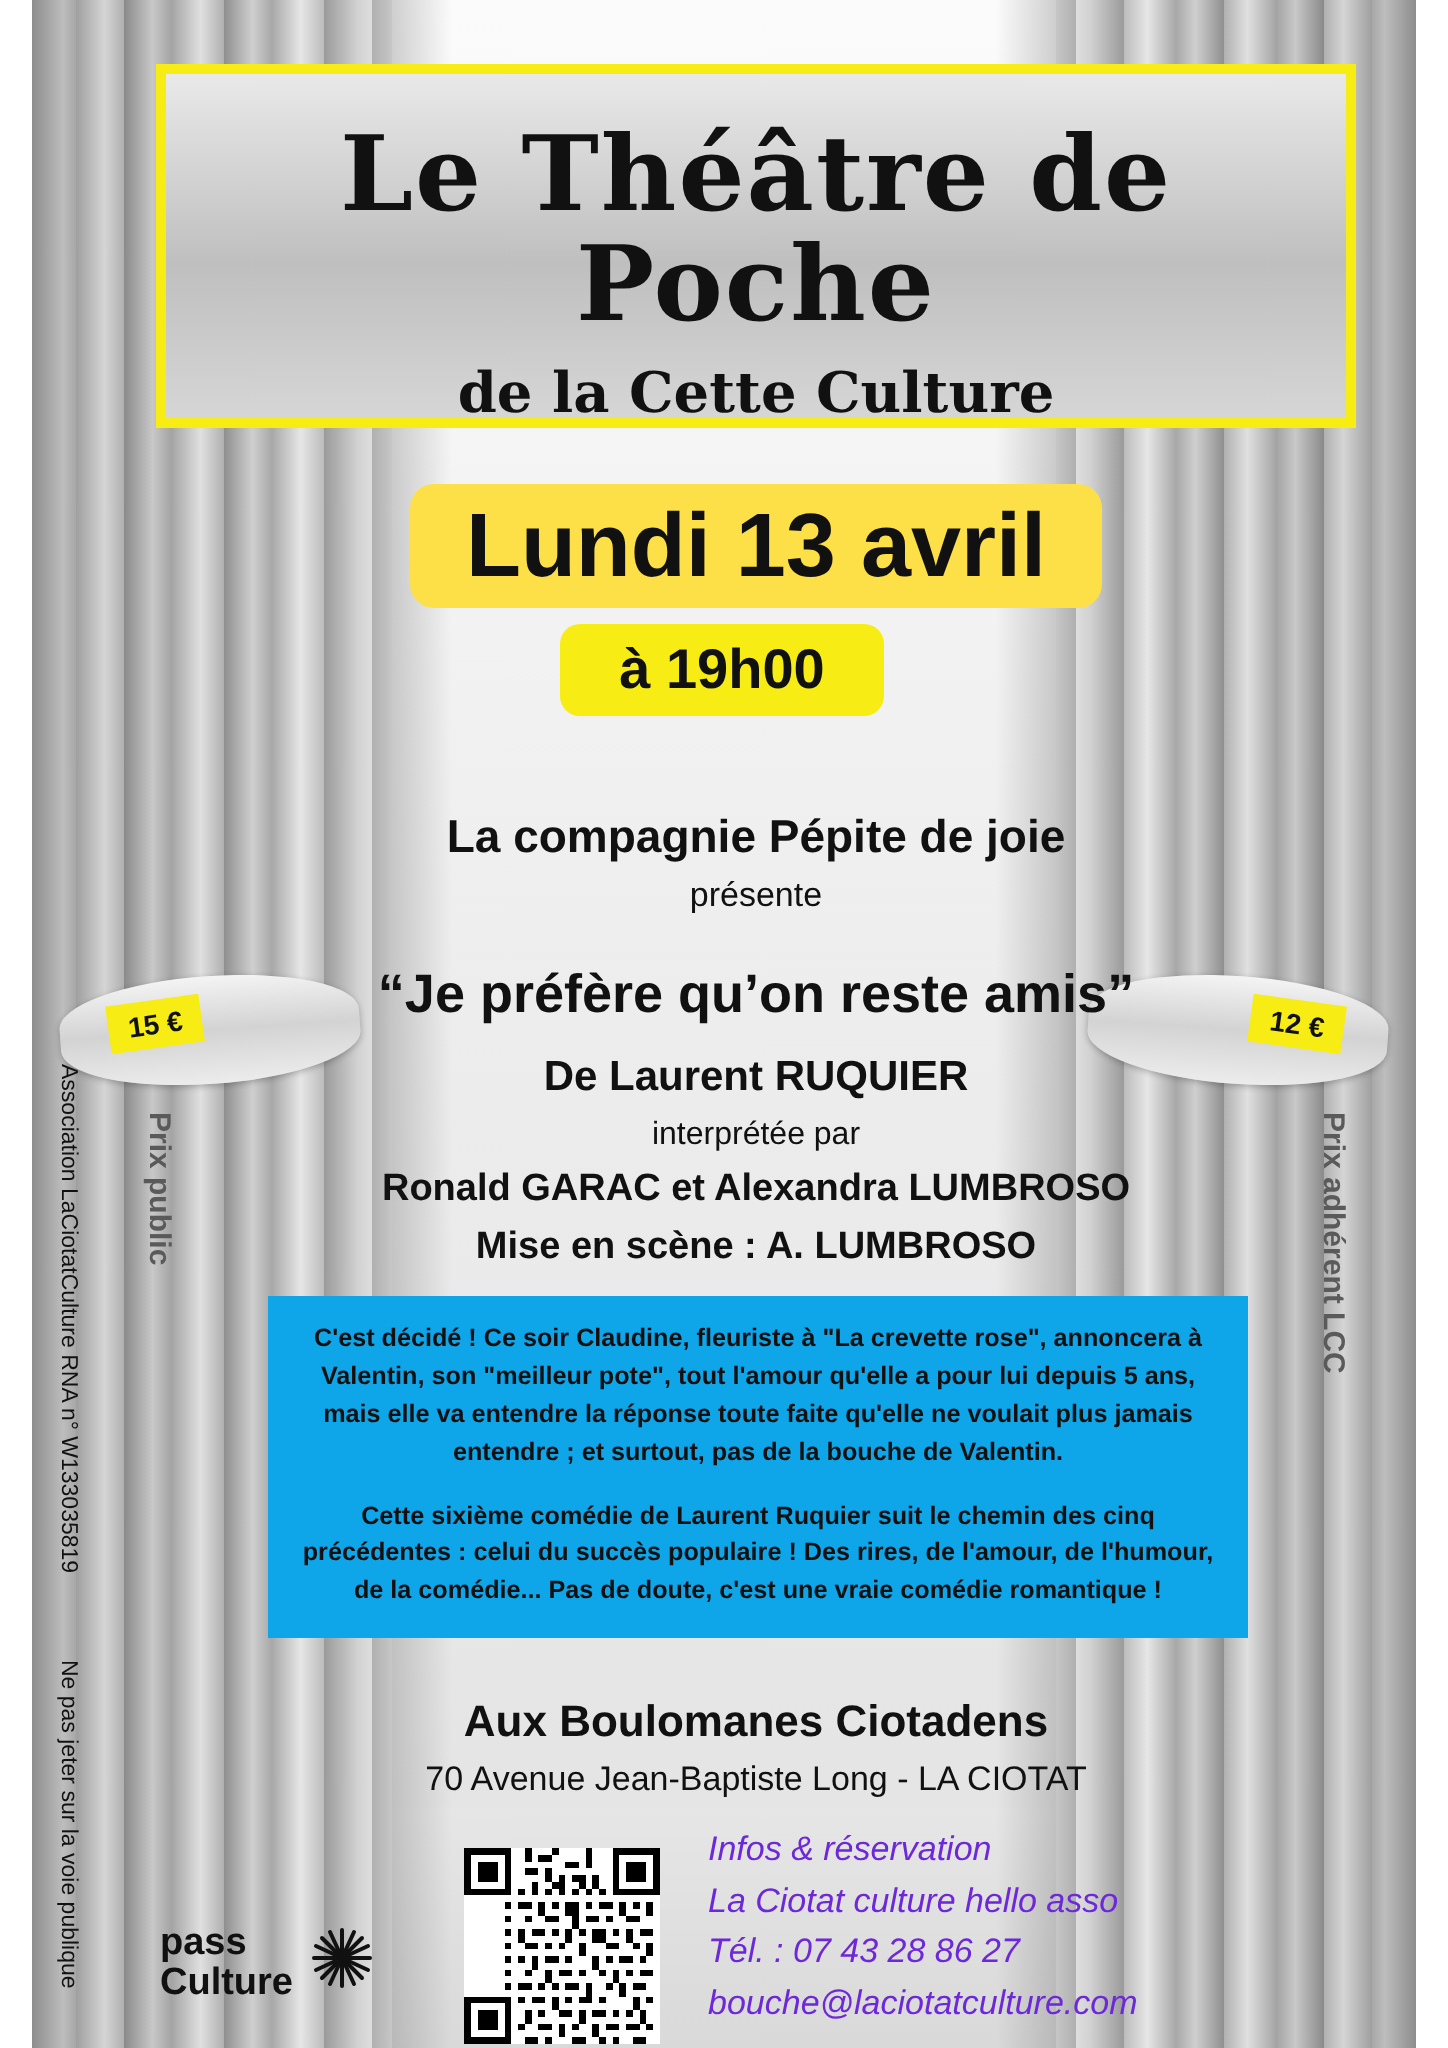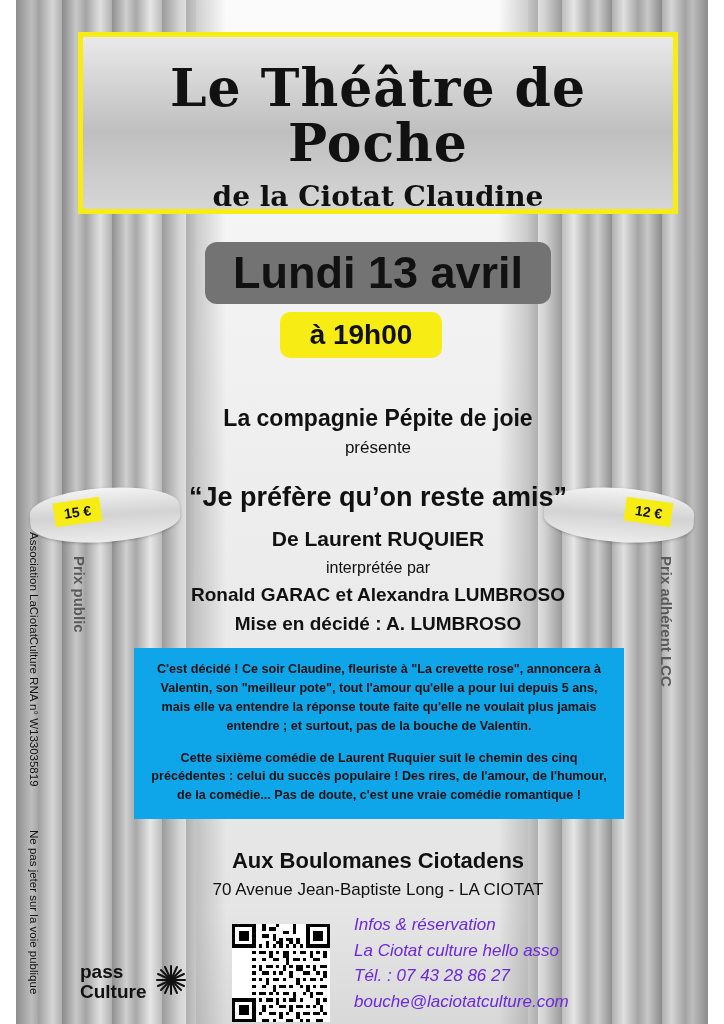--- a/index.html
+++ b/index.html
@@ -121,21 +121,21 @@
     margin-top: 10px;
   }
 
   
   .date-badge {
     position: absolute;
     left: 189px;
     top: 242px;
     width: 346px;
     height: 62px;
-    background: #737373;
+    background: #fde047;
     border-radius: 12px;
     display: flex;
     align-items: center;
     justify-content: center;
     font-size: 45px;
     font-weight: bold;
     color: #111;
   }
   .time-badge {
     position: absolute;
@@ -349,34 +349,34 @@
     <div class="fold f6"></div>
     <div class="fold f7"></div>
   </div>
   <div class="curtain-shadow-right"></div>
 
   <div class="tieback left"></div>
   <div class="tieback right"></div>
 
   <div class="header-box">
     <div class="title-main">Le Théâtre de Poche</div>
-    <div class="title-sub">de la Ciotat Claudine</div>
+    <div class="title-sub">de la Cette Culture</div>
   </div>
 
   <div class="date-badge">Lundi 13 avril</div>
   <div class="time-badge">à 19h00</div>
 
   <div class="center-col">
     <div class="company">La compagnie Pépite de joie</div>
     <div class="presente">présente</div>
     <div class="play-title">“Je préfère qu’on reste amis”</div>
     <div class="author">De Laurent RUQUIER</div>
     <div class="interpretee">interprétée par</div>
     <div class="actors">Ronald GARAC et Alexandra LUMBROSO</div>
-    <div class="director">Mise en décidé : A. LUMBROSO</div>
+    <div class="director">Mise en scène : A. LUMBROSO</div>
   </div>
 
   <div class="synopsis">
     <p>C'est décidé ! Ce soir Claudine, fleuriste à "La crevette rose", annoncera à Valentin, son "meilleur pote", tout l'amour qu'elle a pour lui depuis 5 ans, mais elle va entendre la réponse toute faite qu'elle ne voulait plus jamais entendre ; et surtout, pas de la bouche de Valentin.</p>
     <p>Cette sixième comédie de Laurent Ruquier suit le chemin des cinq précédentes : celui du succès populaire ! Des rires, de l'amour, de l'humour, de la comédie... Pas de doute, c'est une vraie comédie romantique !</p>
   </div>
 
   <div class="venue">
     <div class="venue-name">Aux Boulomanes Ciotadens</div>
     <div class="venue-address">70 Avenue Jean-Baptiste Long - LA CIOTAT</div>

